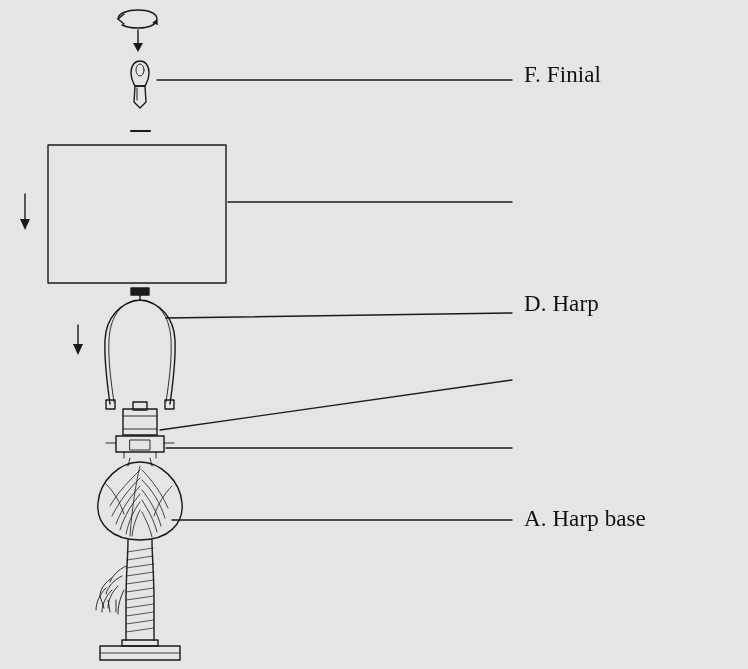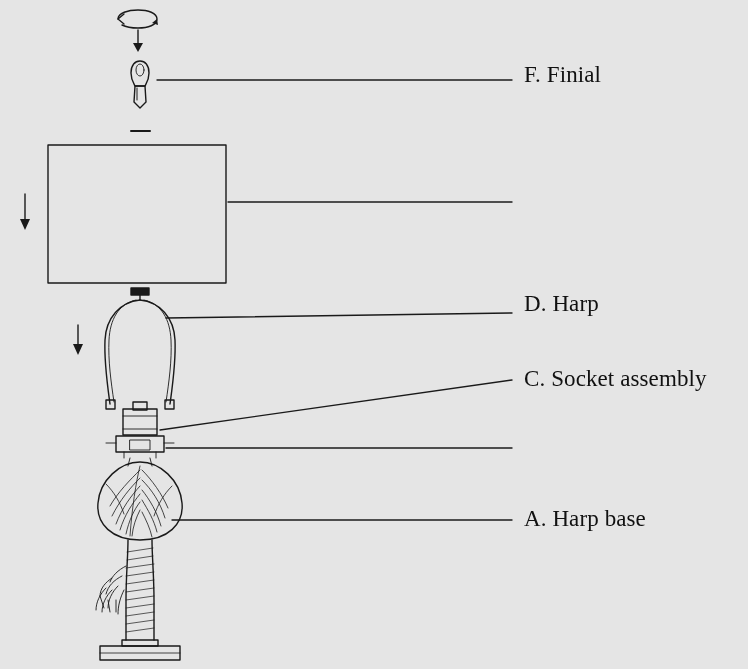--- a/index.html
+++ b/index.html
@@ -168,16 +168,15 @@
       <line x1="166" y1="318" x2="512" y2="313"></line>
       <line x1="160" y1="430" x2="512" y2="380"></line>
       <line x1="166" y1="448" x2="512" y2="448"></line>
       <line x1="172" y1="520" x2="512" y2="520"></line>
 
     </g>
   </svg>
 
   <div class="label" id="label-finial">F. Finial</div>
   <div class="label" id="label-harp">D. Harp</div>
-  <div class="label" id="label-socket">C. Socket assembly</div>
   <div class="label" id="label-base">A. Harp base</div>
 
 </div>
 
 </body></html>

